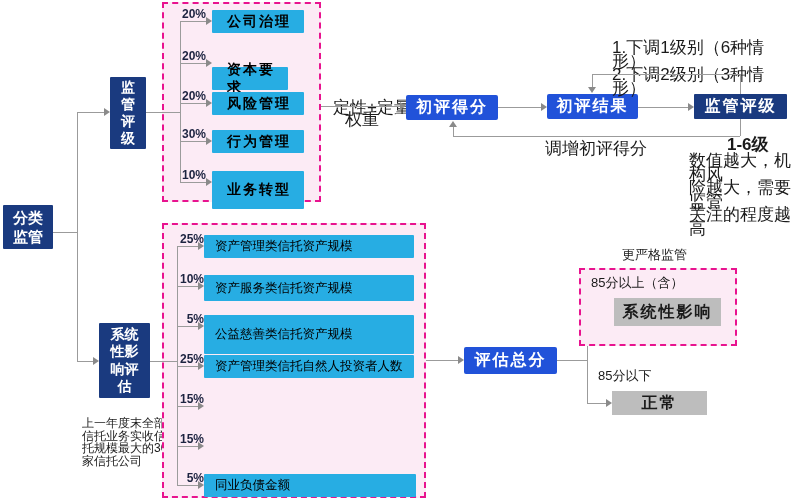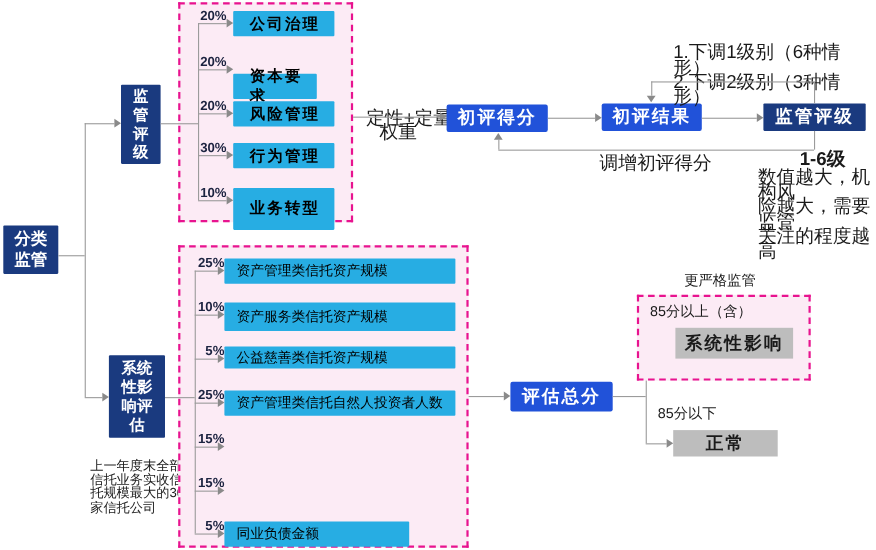--- a/index.html
+++ b/index.html
@@ -126,39 +126,39 @@
   <div class="abs cyan-box small" style="left:204px;top:235px;width:210px;height:23px;">资产管理类信托资产规模</div>
 
   <div class="abs pct" style="left:174px;top:272px;width:30px;">10%</div>
   <div class="abs hline" style="left:177px;top:286px;width:21px;"></div>
   <div class="abs arr-r" style="left:198px;top:282px;"></div>
   <div class="abs cyan-box small" style="left:204px;top:275px;width:210px;height:26px;">资产服务类信托资产规模</div>
 
   <div class="abs pct" style="left:174px;top:312px;width:30px;">5%</div>
   <div class="abs hline" style="left:177px;top:326px;width:21px;"></div>
   <div class="abs arr-r" style="left:198px;top:322px;"></div>
-  <div class="abs cyan-box small" style="left:204px;top:315px;width:210px;height:20px;">公益慈善类信托资产规模</div>
+  <div class="abs cyan-box small" style="left:204px;top:315px;width:210px;height:39px;">公益慈善类信托资产规模</div>
 
   <div class="abs pct" style="left:174px;top:352px;width:30px;">25%</div>
   <div class="abs hline" style="left:177px;top:366px;width:21px;"></div>
   <div class="abs arr-r" style="left:198px;top:362px;"></div>
   <div class="abs cyan-box small" style="left:204px;top:355px;width:210px;height:23px;">资产管理类信托自然人投资者人数</div>
 
   <div class="abs pct" style="left:174px;top:392px;width:30px;">15%</div>
   <div class="abs hline" style="left:177px;top:406px;width:21px;"></div>
   <div class="abs arr-r" style="left:198px;top:402px;"></div>
 
   <div class="abs pct" style="left:174px;top:432px;width:30px;">15%</div>
   <div class="abs hline" style="left:177px;top:446px;width:21px;"></div>
   <div class="abs arr-r" style="left:198px;top:442px;"></div>
 
   <div class="abs pct" style="left:174px;top:471px;width:30px;">5%</div>
   <div class="abs hline" style="left:177px;top:485px;width:21px;"></div>
   <div class="abs arr-r" style="left:198px;top:481px;"></div>
-  <div class="abs cyan-box small" style="left:204px;top:474px;width:168px;height:23px;">同业负债金额</div>
+  <div class="abs cyan-box small" style="left:204px;top:474px;width:212px;height:23px;">同业负债金额</div>
 
   <div class="abs hline" style="left:426px;top:360px;width:32px;"></div>
   <div class="abs arr-r" style="left:458px;top:356px;"></div>
   <div class="abs blue-box" style="left:464px;top:347px;width:93px;height:27px;">评估总分</div>
   <div class="abs hline" style="left:557px;top:360px;width:30px;"></div>
   <div class="abs vline" style="left:587px;top:313px;height:90px;"></div>
   <div class="abs hline" style="left:587px;top:313px;width:21px;"></div>
   <div class="abs arr-r" style="left:608px;top:309px;"></div>
   <div class="abs hline" style="left:587px;top:403px;width:19px;"></div>
   <div class="abs arr-r" style="left:606px;top:399px;"></div>

